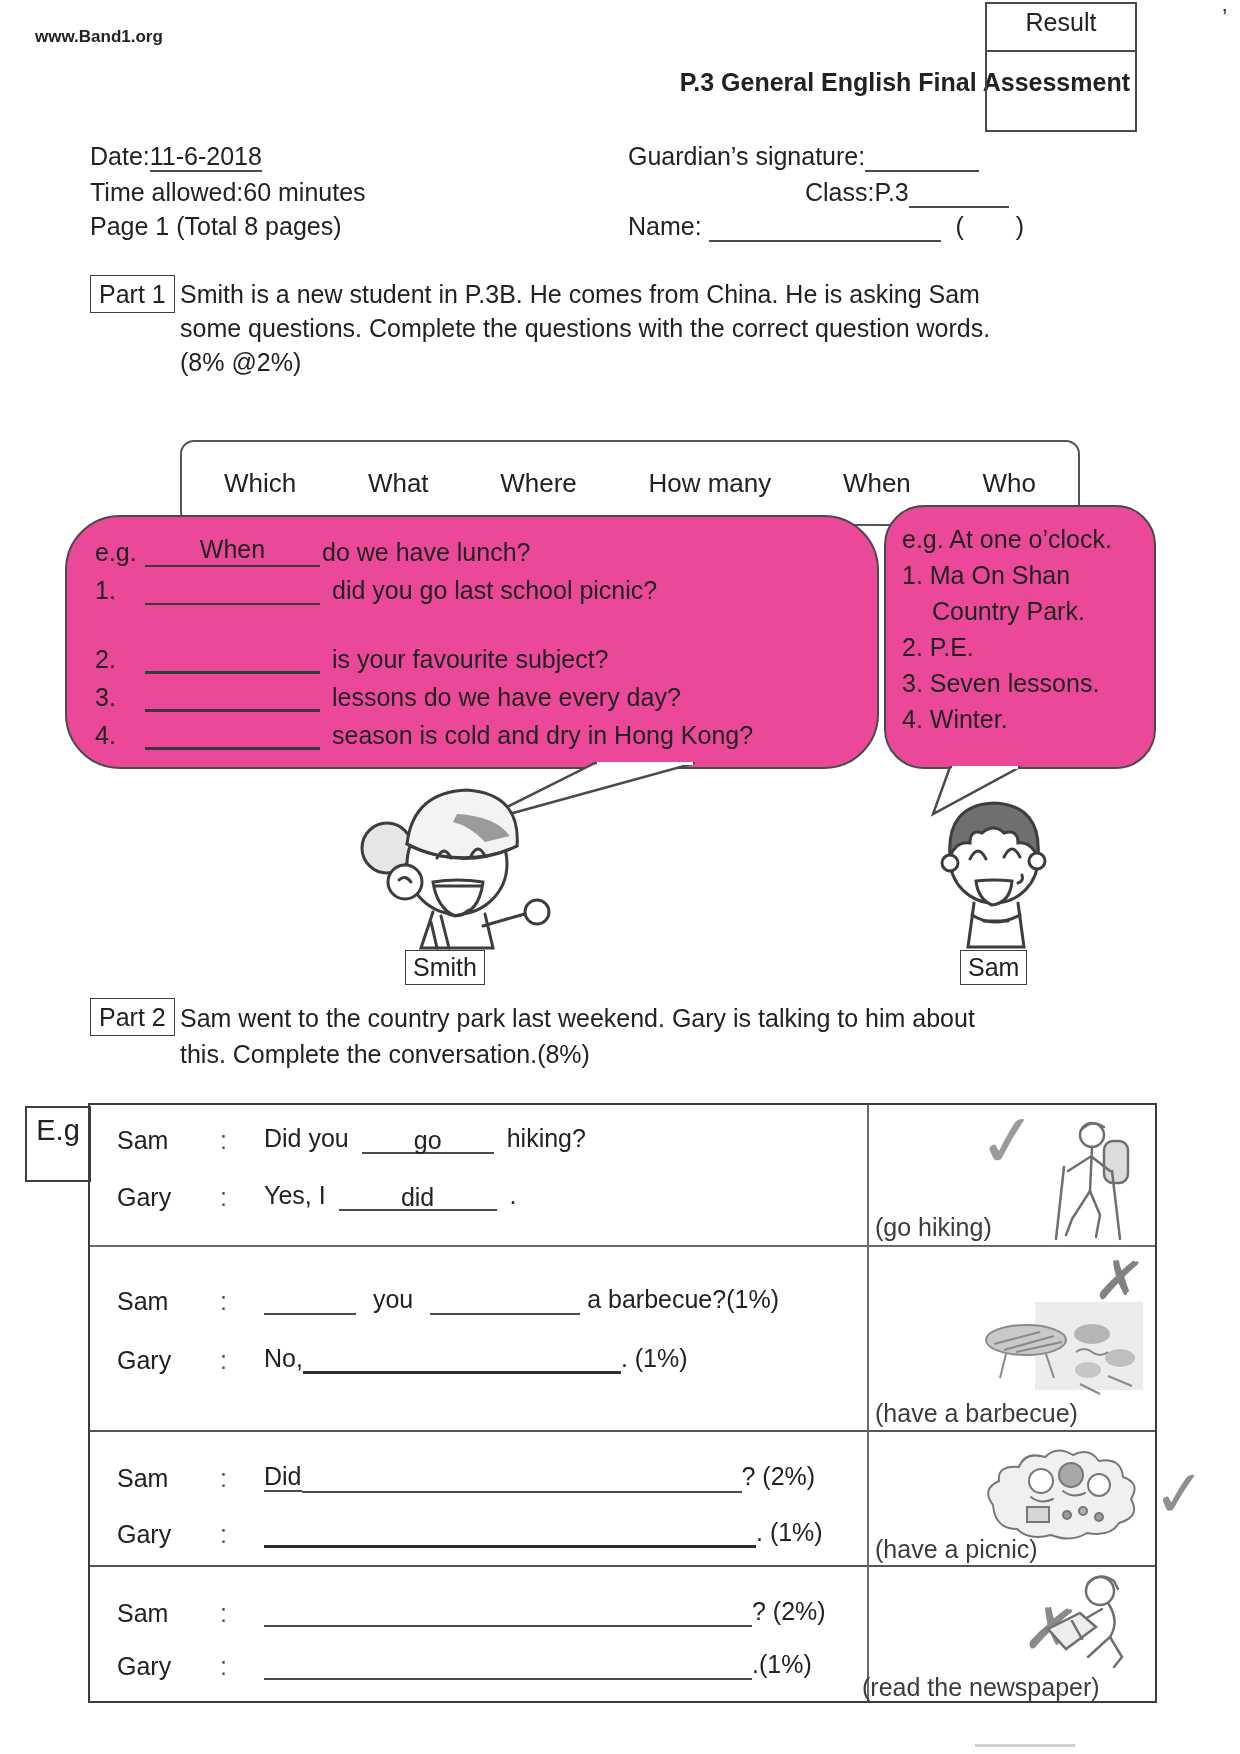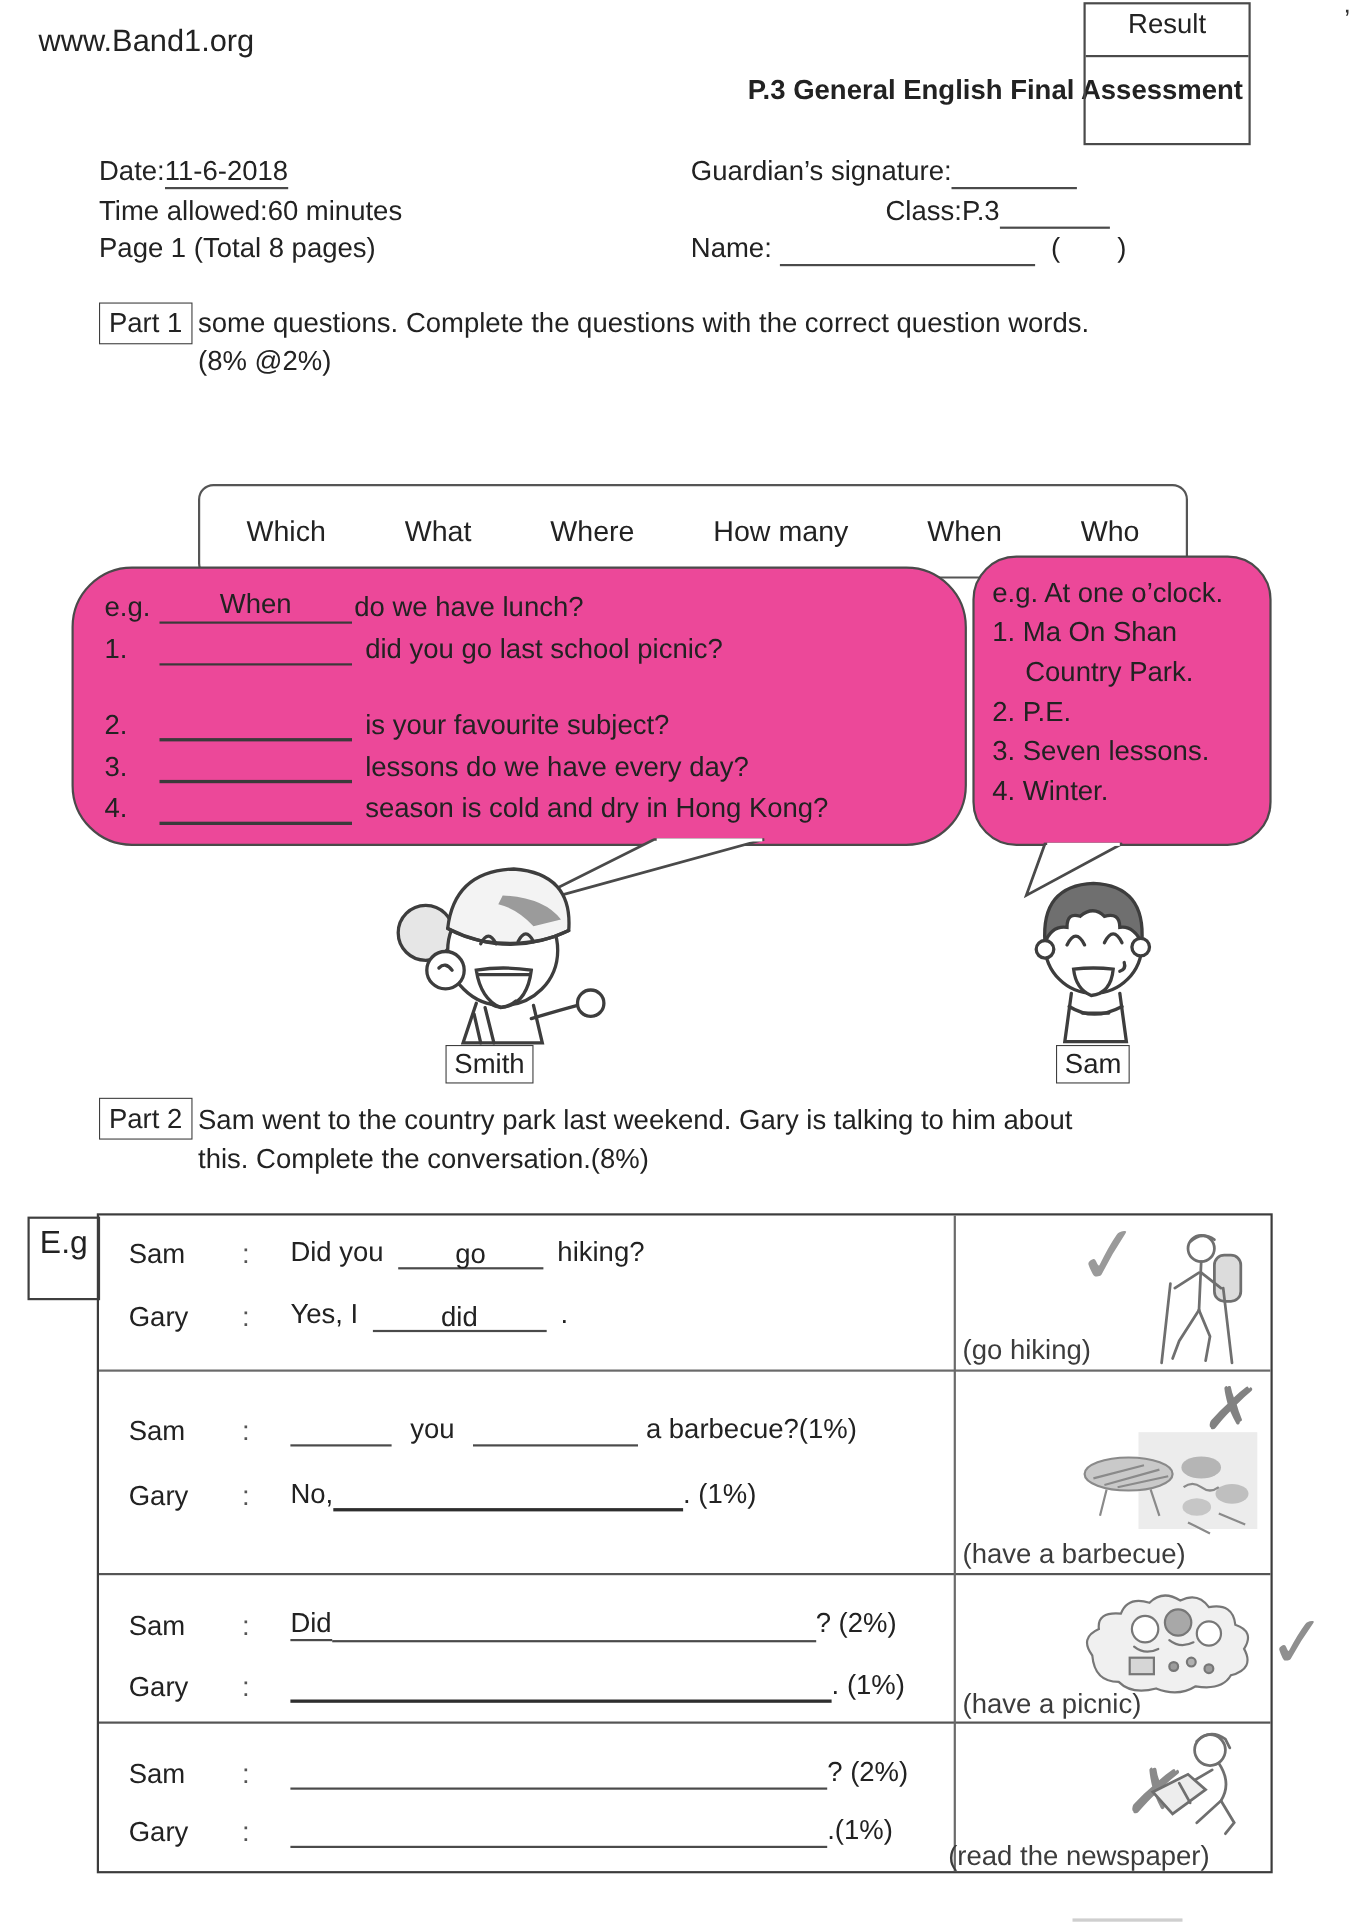--- a/index.html
+++ b/index.html
@@ -1,20 +1,20 @@
 <!DOCTYPE html>
 <html><head>
 <meta charset="utf-8">
 <style>
   html,body{margin:0;padding:0;background:#ffffff;}
   .page{position:relative;width:1240px;height:1754px;background:#fff;overflow:hidden;
         font-family:"Liberation Sans", sans-serif;color:#222;}
   .abs{position:absolute;}
   .t25{font-size:25px;line-height:32px;}
-  .t24{font-size:28px;line-height:30px;}
+  .t24{font-size:17px;line-height:30px;font-weight:bold;}
   .bold{font-weight:bold;}
   .box{border:2px solid #3f3f3f;}
   .blank{display:inline-block;border-bottom:2px solid #4a4a4a;height:28px;vertical-align:bottom;
          text-align:center;font-size:25px;}
   .blank.dark{border-bottom:3px solid #2e2e2e;}
   .u{border-bottom:2px solid #4a4a4a;}
   .bubble{border:2.5px solid #4a4a4a;background:#ec4899;}
   .cap{color:#3c3c3c;}
   .mark{font-weight:bold;font-family:"DejaVu Sans", sans-serif;}
   svg{display:block;}
@@ -55,20 +55,21 @@
   <div class="abs t25" style="left:628px;top:210px;">
     <span>Name:</span>
     <span class="blank" style="width:232px;"></span>
     <span style="margin-left:8px;">(</span>
     <span style="display:inline-block;width:38px;"></span>
     <span>)</span>
   </div>
 
   <div class="abs box t25" style="left:90px;top:275px;padding:2px 8px;border-width:1.5px;">Part 1</div>
   <div class="abs t25" style="left:180px;top:277px;line-height:34px;">
+    <div>Smith is a new student in P.3B. He comes from China. He is asking Sam</div>
     <div>some questions. Complete the questions with the correct question words.</div>
     <div>(8% @2%)</div>
   </div>
 
   <div class="abs" style="left:180px;top:440px;width:900px;height:86px;border:2px solid #555;border-radius:14px;
        display:flex;align-items:center;justify-content:space-between;padding:0 42px;box-sizing:border-box;font-size:26px;">
     <span>Which</span>
     <span>What</span>
     <span>Where</span>
     <span>How many</span>

